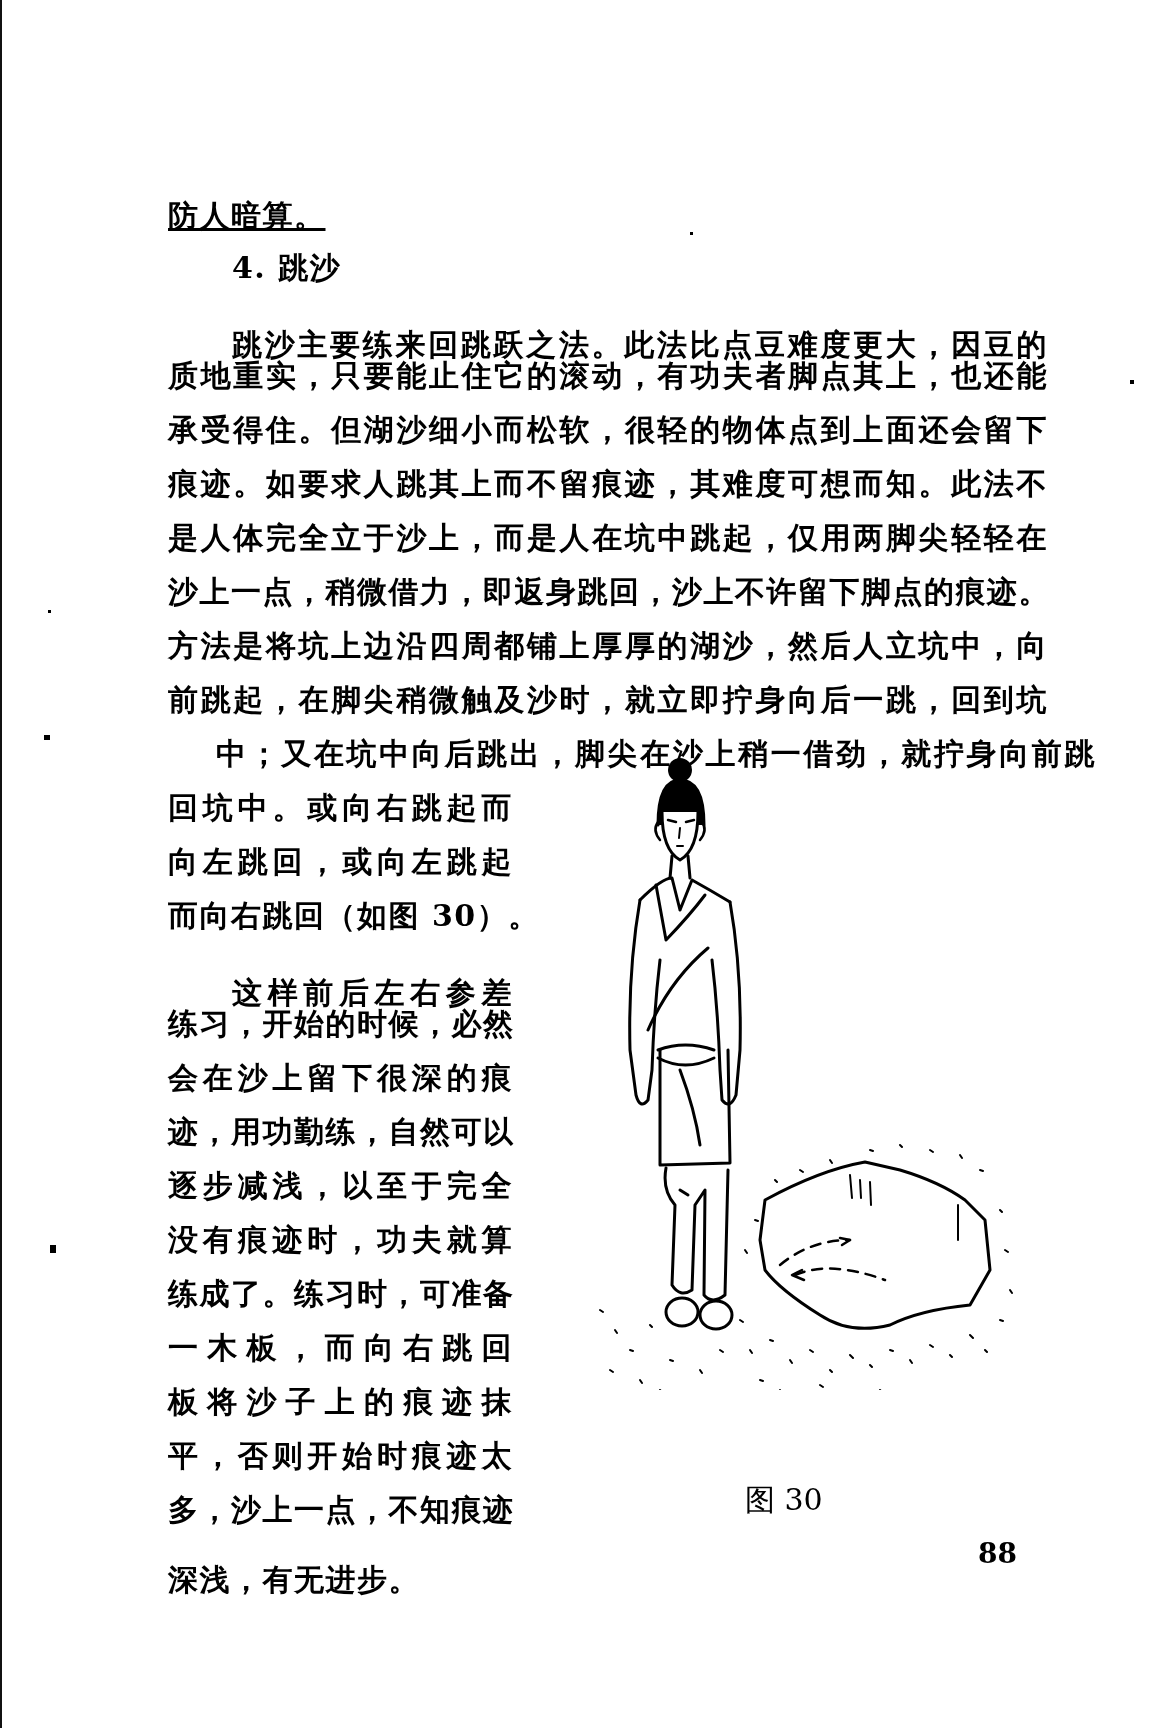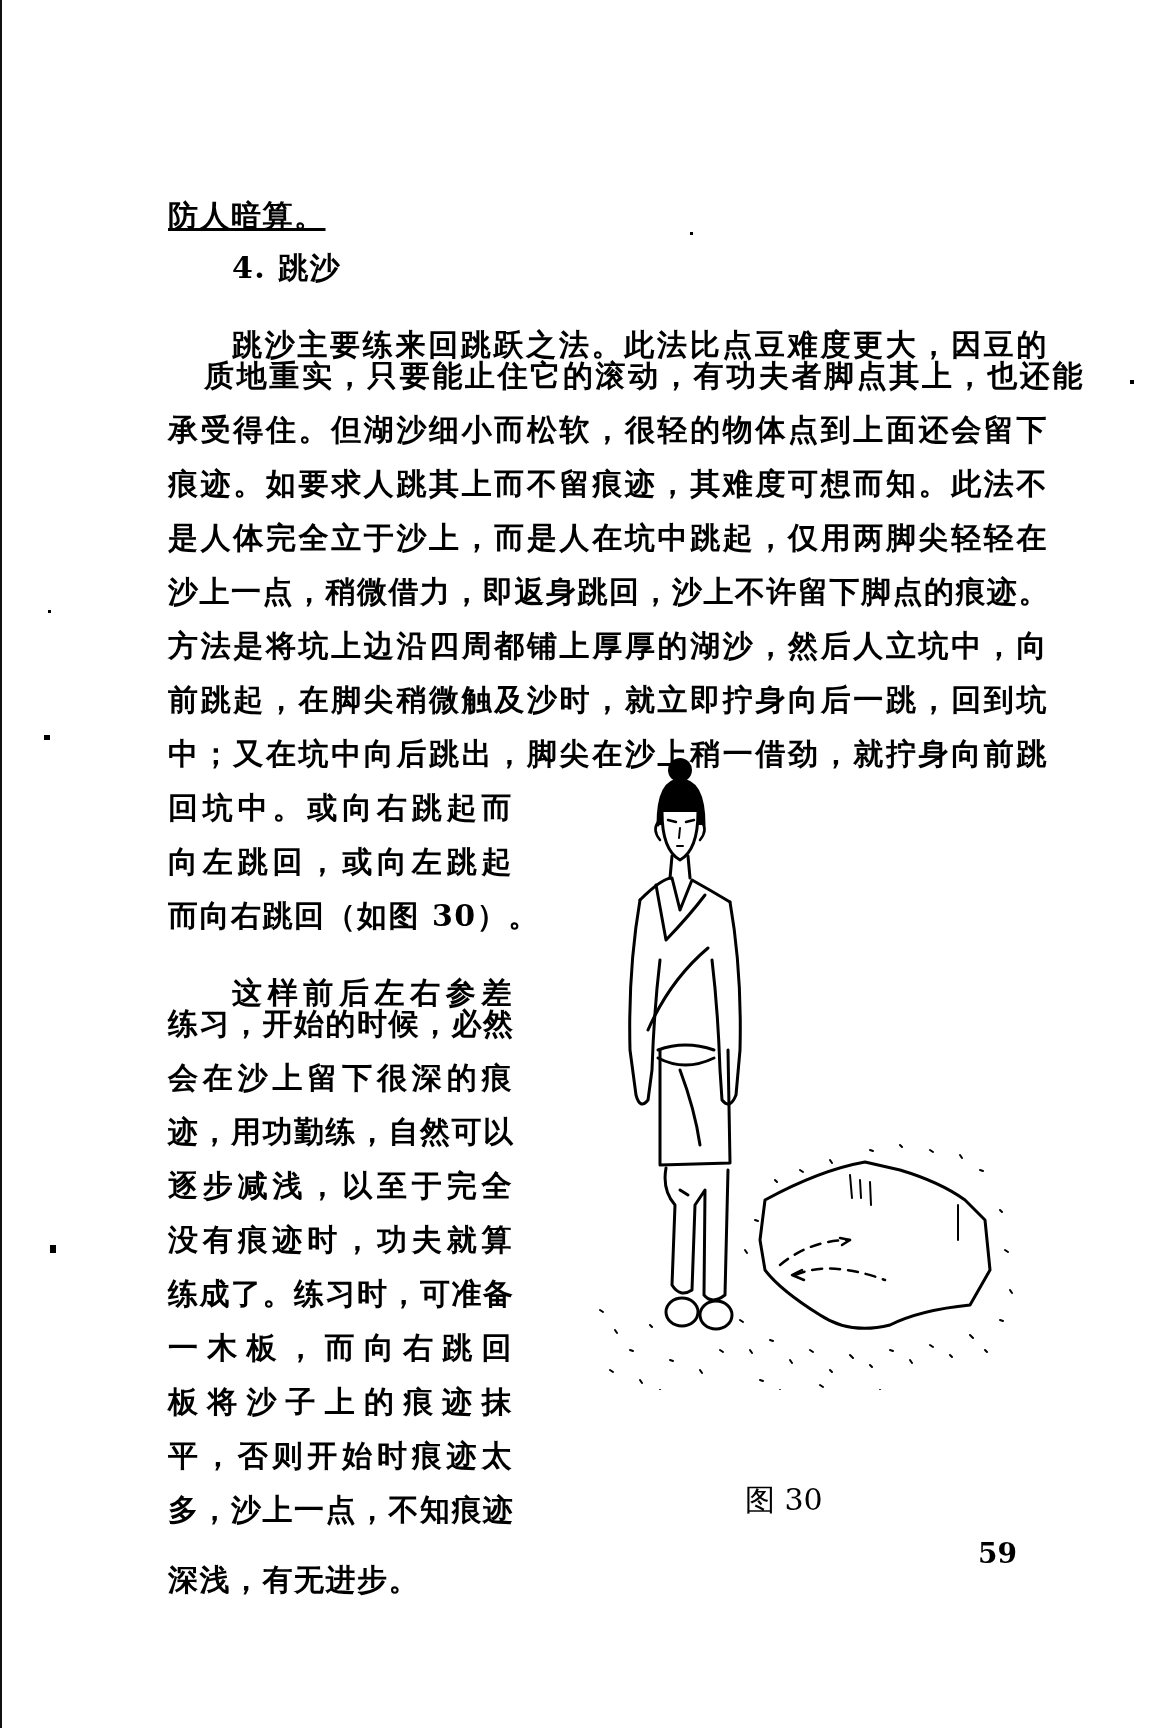--- a/index.html
+++ b/index.html
@@ -20,28 +20,28 @@
   </style>
 </head>
 <body>
 
 <div class="left-rule"></div>
 
 <div>
   <div class="line" style="top:196px;text-decoration:underline;">防人暗算。</div>
   <div class="line heading" style="top:248px;">4. 跳沙</div>
   <div class="line full indent" style="top:302px;">跳沙主要练来回跳跃之法。此法比点豆难度更大，因豆的</div>
-  <div class="line full" style="top:356px;margin-left:36px;">质地重实，只要能止住它的滚动，有功夫者脚点其上，也还能</div>
+  <div class="line full" style="top:356px;">质地重实，只要能止住它的滚动，有功夫者脚点其上，也还能</div>
   <div class="line full" style="top:410px;">承受得住。但湖沙细小而松软，很轻的物体点到上面还会留下</div>
   <div class="line full" style="top:464px;">痕迹。如要求人跳其上而不留痕迹，其难度可想而知。此法不</div>
   <div class="line full" style="top:518px;">是人体完全立于沙上，而是人在坑中跳起，仅用两脚尖轻轻在</div>
   <div class="line full" style="top:572px;">沙上一点，稍微借力，即返身跳回，沙上不许留下脚点的痕迹。</div>
   <div class="line full" style="top:626px;">方法是将坑上边沿四周都铺上厚厚的湖沙，然后人立坑中，向</div>
   <div class="line full" style="top:680px;">前跳起，在脚尖稍微触及沙时，就立即拧身向后一跳，回到坑</div>
-  <div class="line full" style="top:734px;">中；又在坑中向后跳出，脚尖在沙上稍一借劲，就拧身向前跳</div>
+  <div class="line full" style="top:734px;margin-left:48px;">中；又在坑中向后跳出，脚尖在沙上稍一借劲，就拧身向前跳</div>
 
   <div class="line narrow" style="top:788px;">回坑中。或向右跳起而</div>
   <div class="line narrow" style="top:842px;">向左跳回，或向左跳起</div>
   <div class="line narrow last" style="top:896px;">而向右跳回（如图 30）。</div>
   <div class="line narrow indent" style="top:950px;">这样前后左右参差</div>
   <div class="line narrow" style="top:1004px;">练习，开始的时候，必然</div>
   <div class="line narrow" style="top:1058px;">会在沙上留下很深的痕</div>
   <div class="line narrow" style="top:1112px;">迹，用功勤练，自然可以</div>
   <div class="line narrow" style="top:1166px;">逐步减浅，以至于完全</div>
   <div class="line narrow" style="top:1220px;">没有痕迹时，功夫就算</div>
@@ -95,19 +95,19 @@
     <path d="M215 525 Q250 510 305 530" stroke-dasharray="10 8" stroke-width="2.5"></path>
     <path d="M222 520 L212 525 L224 530" stroke-width="2.5"></path>
 
     <g stroke-width="2">
       <path d="M20 560 l3 2 M35 580 l2 3 M50 600 l3 1 M70 575 l2 2 M30 620 l3 2 M60 630 l2 3 M160 570 l3 2 M170 600 l2 3 M190 590 l3 1 M210 610 l2 3 M230 600 l3 2 M250 620 l2 2 M270 605 l3 3 M290 615 l2 2 M310 600 l3 1 M330 610 l2 3 M350 595 l3 2 M370 605 l2 2 M390 585 l3 3 M405 600 l2 2 M420 570 l3 1 M430 540 l2 3 M425 500 l3 2 M420 460 l2 2 M400 420 l3 1 M380 405 l2 3 M350 400 l3 2 M320 395 l2 2 M290 400 l3 1 M250 410 l2 3 M220 420 l3 2 M195 430 l2 2 M175 470 l3 1 M165 500 l2 3 M140 600 l3 2 M120 620 l2 3 M90 610 l3 1 M80 640 l2 2 M240 635 l3 2 M300 640 l2 2 M180 630 l3 1 M200 640 l2 3"></path>
     </g>
   </svg>
 </div>
 
 <div class="caption">图 30</div>
-<div class="page-num">59</div>
+<div class="page-num">88</div>
 
 <div class="speck" style="left:690px;top:232px;width:3px;height:3px;"></div>
 <div class="speck" style="left:1130px;top:380px;width:4px;height:4px;"></div>
 <div class="speck" style="left:48px;top:610px;width:3px;height:3px;"></div>
 <div class="speck" style="left:44px;top:735px;width:6px;height:5px;"></div>
 <div class="speck" style="left:50px;top:1245px;width:6px;height:8px;"></div>
 
 </body></html>

